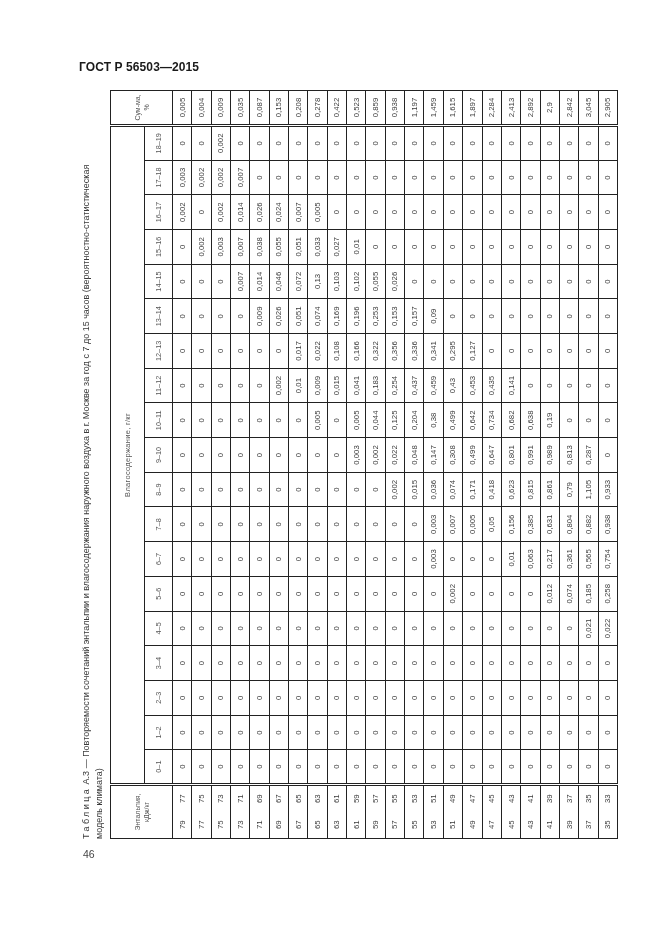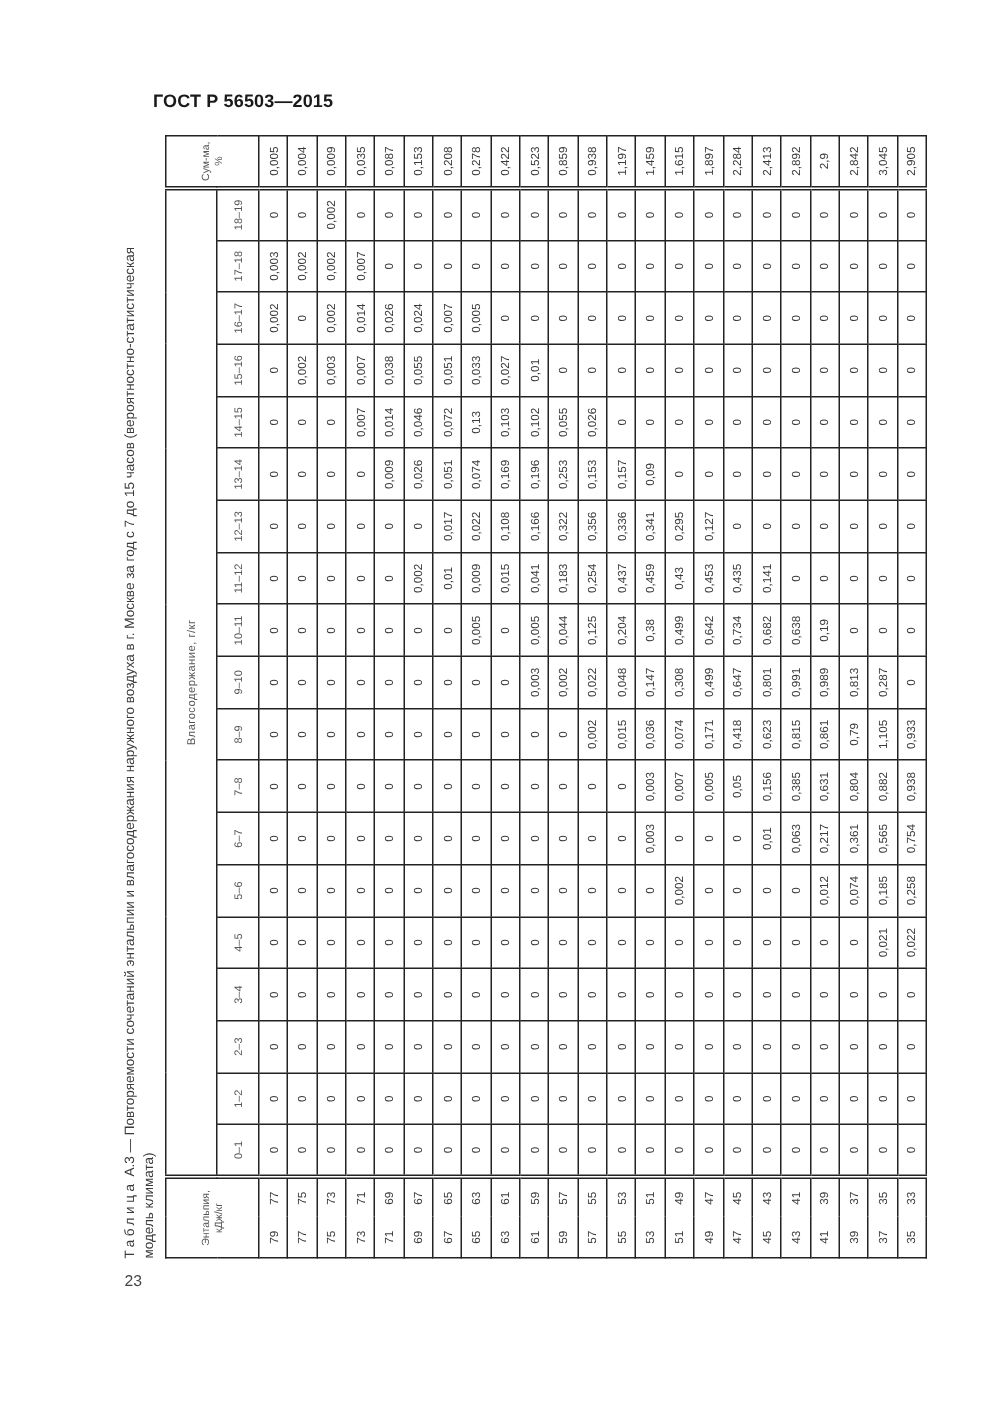--- a/index.html
+++ b/index.html
@@ -1,19 +1,19 @@
 <!DOCTYPE html>
 <html><head>
 <meta charset="utf-8">
 <style>
   html, body { margin: 0; padding: 0; background: #ffffff; }
   body { width: 661px; height: 935px; position: relative; overflow: hidden;
          font-family: "Liberation Sans", sans-serif; color: #2a2a2a; }
   .doc-header { position: absolute; left: 79px; top: 60px; font-size: 12px;
-                font-weight: bold; color: #1a1a1a; letter-spacing: 0.1px; margin-left: 23px; }
+                font-weight: bold; color: #1a1a1a; letter-spacing: 0.1px; }
   .page-number { position: absolute; left: 83px; top: 848px; font-size: 10.5px; color: #444; }
   .rot { position: absolute; left: 80px; top: 839px; width: 749px; height: 538px;
          transform: rotate(-90deg); transform-origin: 0 0; }
   .caption { position: absolute; left: 0; top: 0; width: 749px; height: 30px;
              font-size: 9px; line-height: 12.5px; color: #3a3a3a; }
   .caption .spaced { letter-spacing: 2.4px; }
   table.grid { position: absolute; left: 0; top: 30px; width: 749px; height: 508px;
                border-collapse: collapse; table-layout: fixed; font-size: 7.8px; color: #3a3a3a; }
   table.grid td, table.grid th { border: 1px solid #222; text-align: center; vertical-align: middle;
                                  padding: 0; font-weight: normal; white-space: nowrap; }
@@ -620,13 +620,13 @@
           <td>0</td>
           <td>0</td>
           <td>0</td>
           <td>0</td>
           <td style="border-left: 3px double rgb(34, 34, 34);">2,905</td>
         </tr>
       </tbody>
   </table>
 </div>
 
-<div class="page-number">23</div>
+<div class="page-number">46</div>
 
 </body></html>

